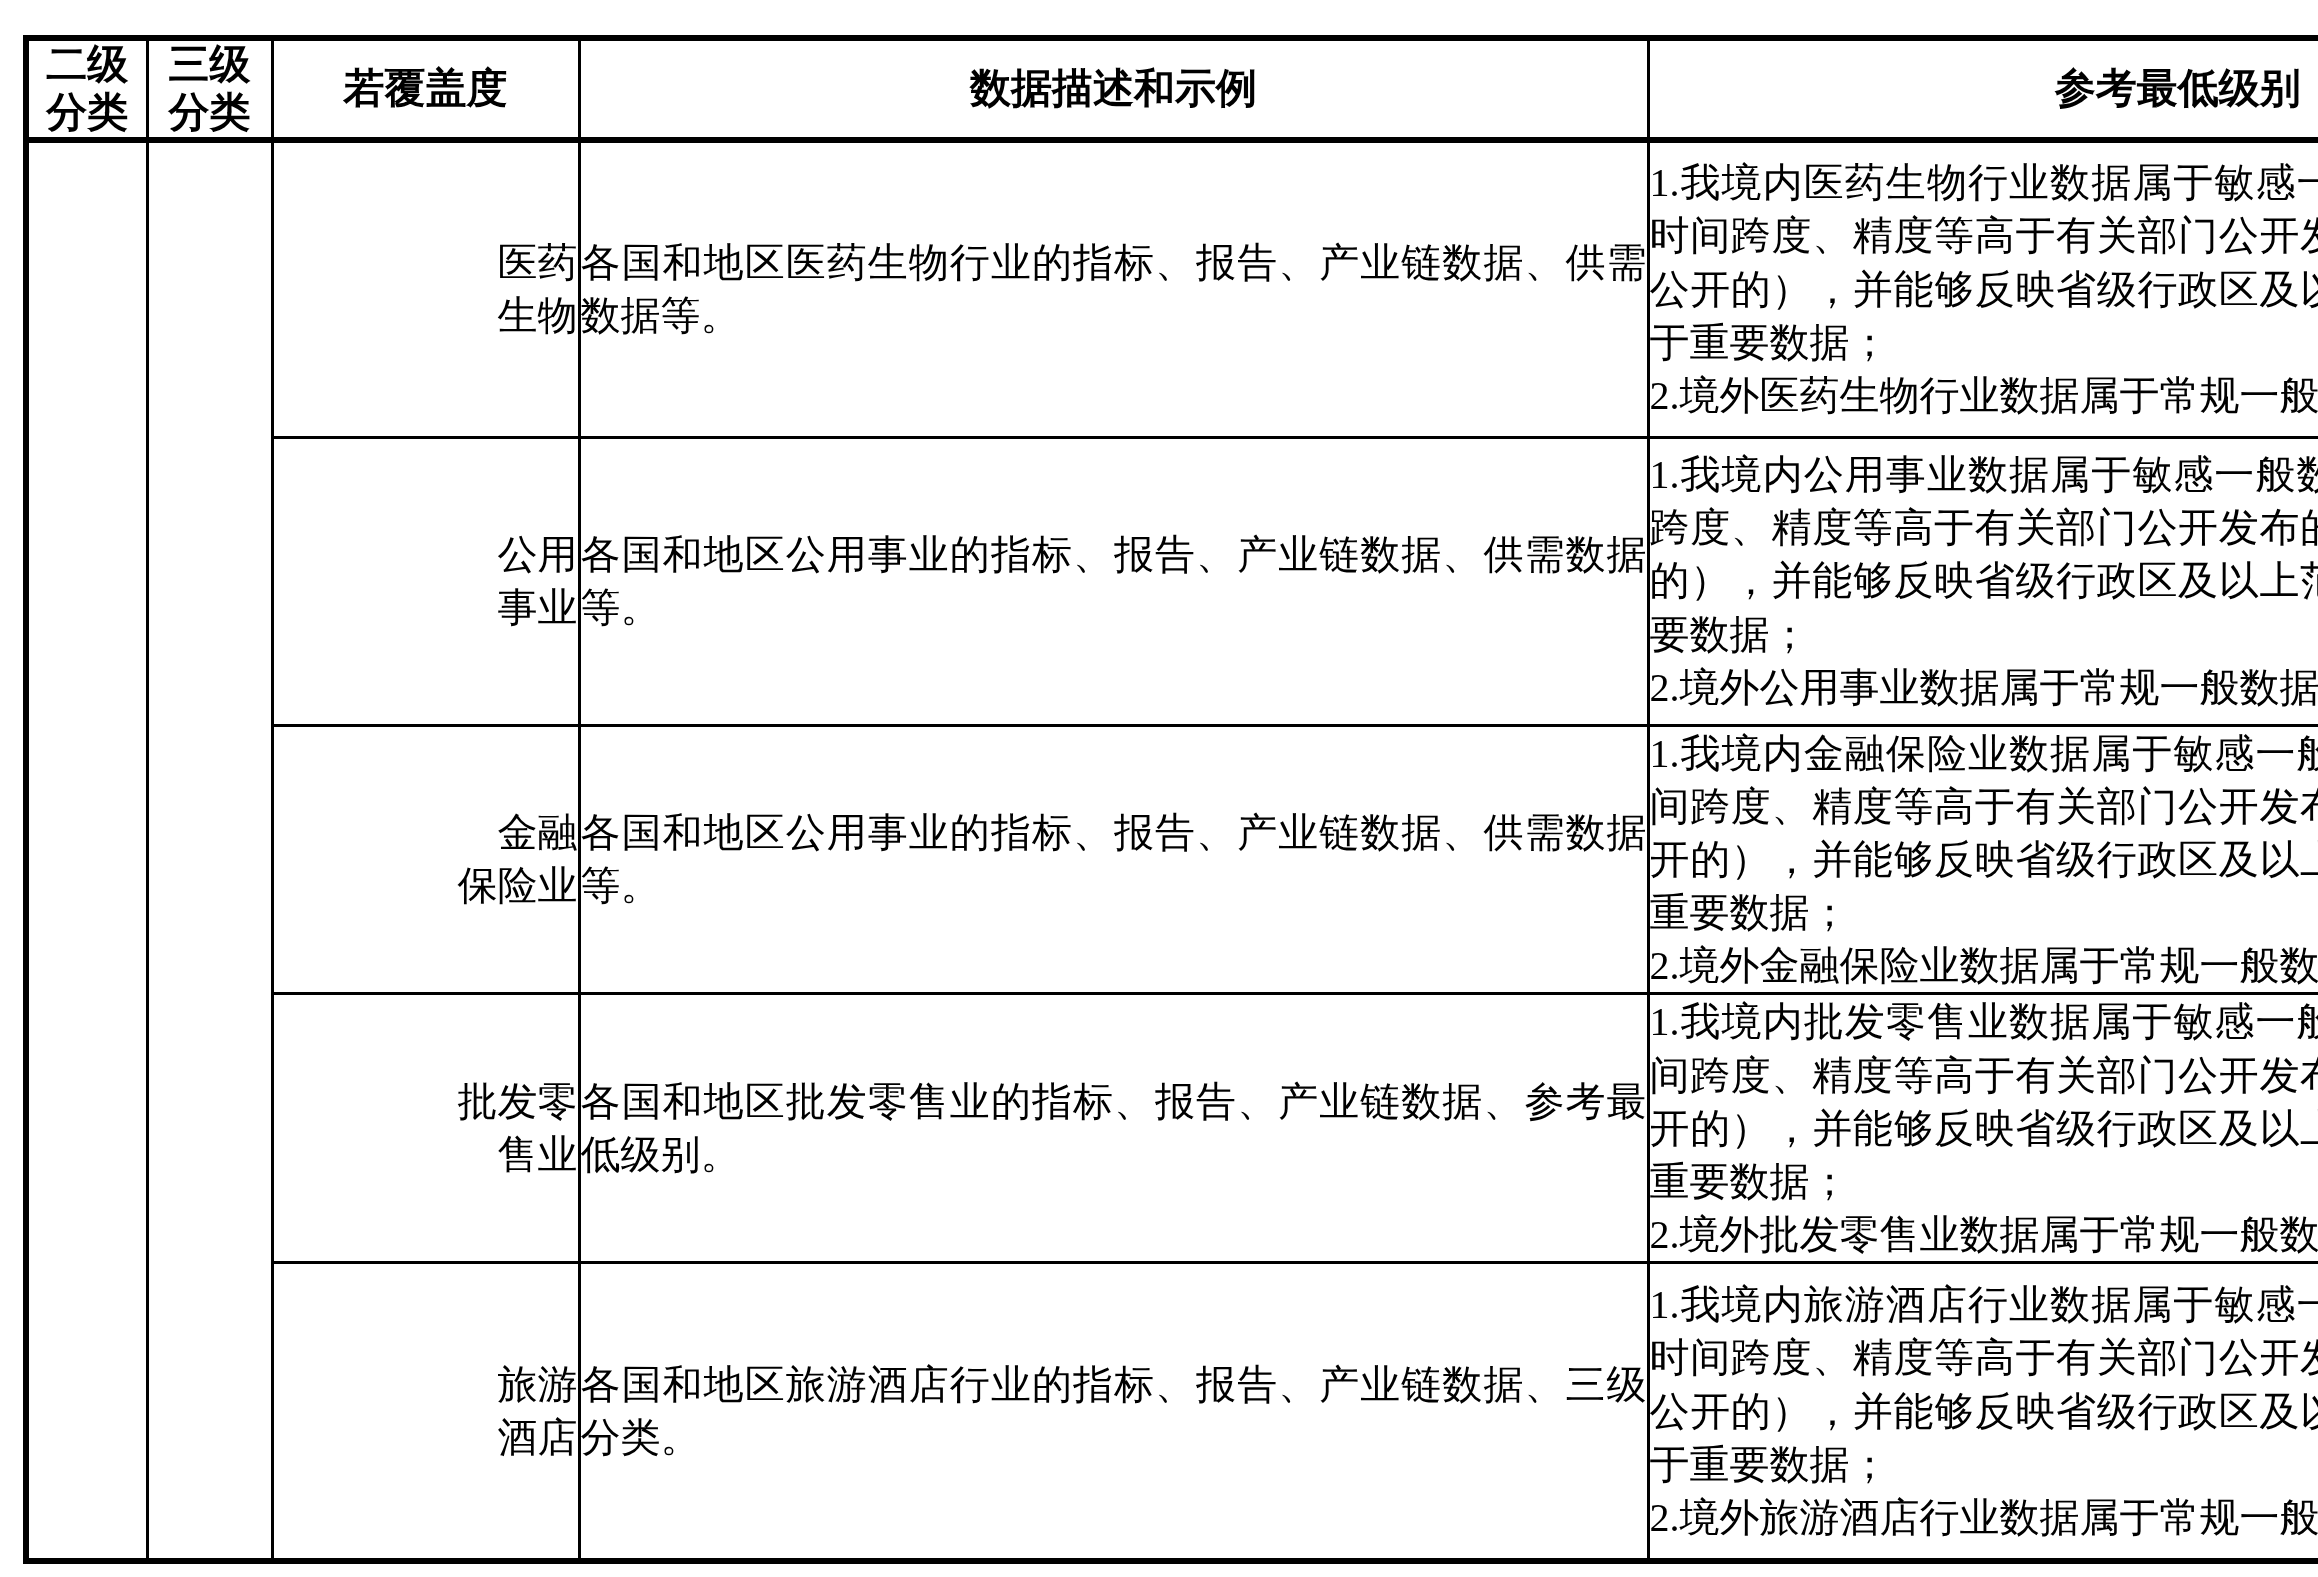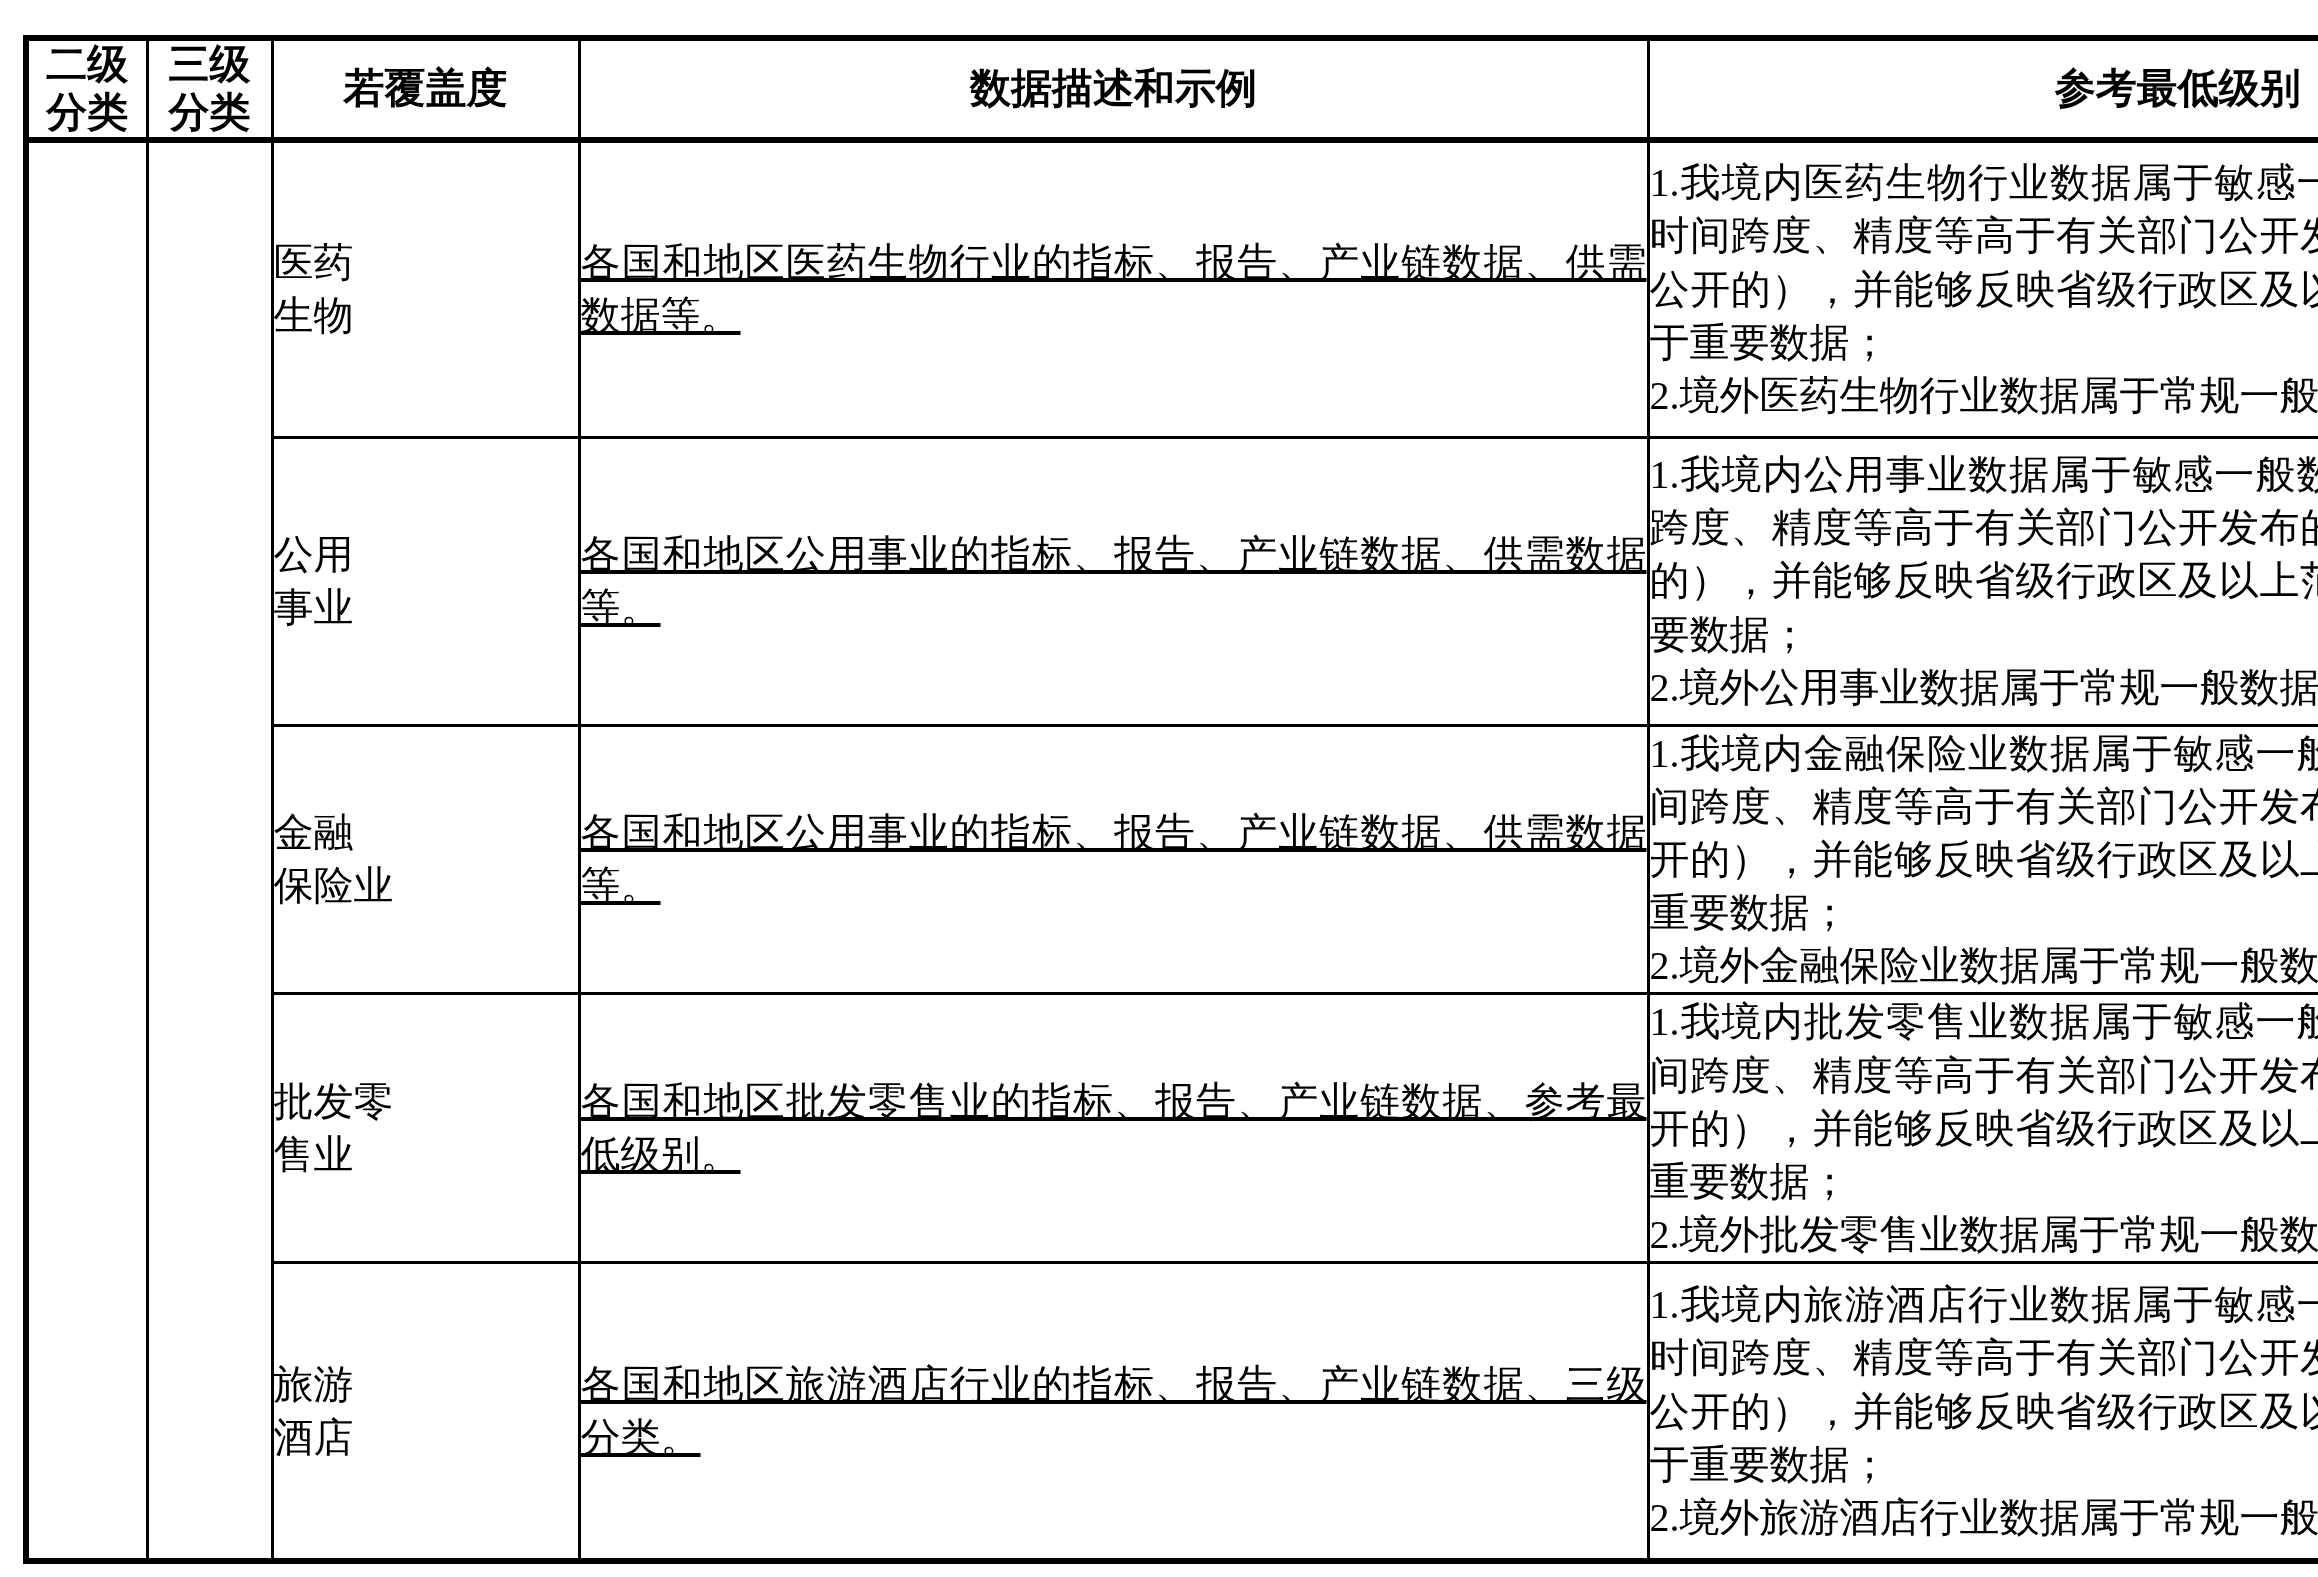--- a/index.html
+++ b/index.html
@@ -50,27 +50,26 @@
     vertical-align: middle;
     padding: 0;
   }
   tr.header-row   { height: 102px; }
   tr.row-1        { height: 297px; }
   tr.row-2        { height: 288px; }
   tr.row-3        { height: 268px; }
   tr.row-4        { height: 268px; }
   tr.row-5        { height: 298px; }
   td.level3-cell {
-    text-align: left;
+    text-align: right;
     white-space: pre-line;
   }
   td.desc-cell {
     text-align: justify;
     padding: 9.3px 14px;
-    text-decoration: underline;
   }
   td.minlevel-cell {
     text-align: justify;
     white-space: pre-line;
     padding: 9.3px 11px;
   }
   td.empty-span-cell {
     background: #ffffff;
   }
 </style>

